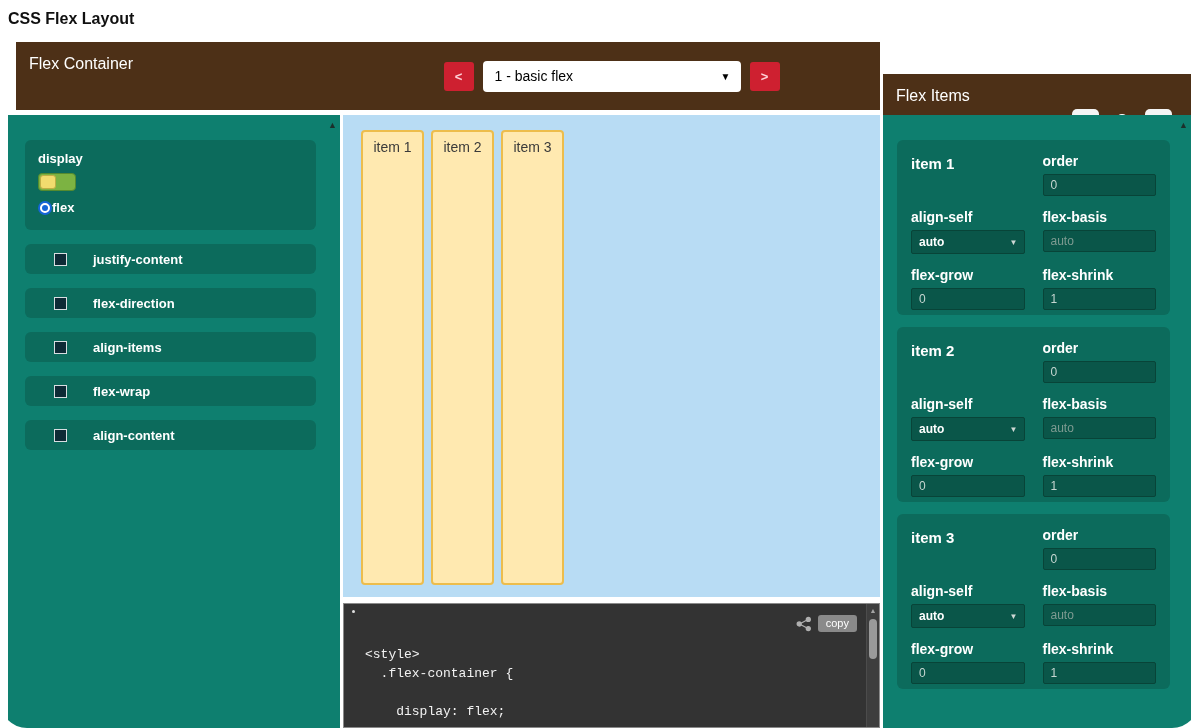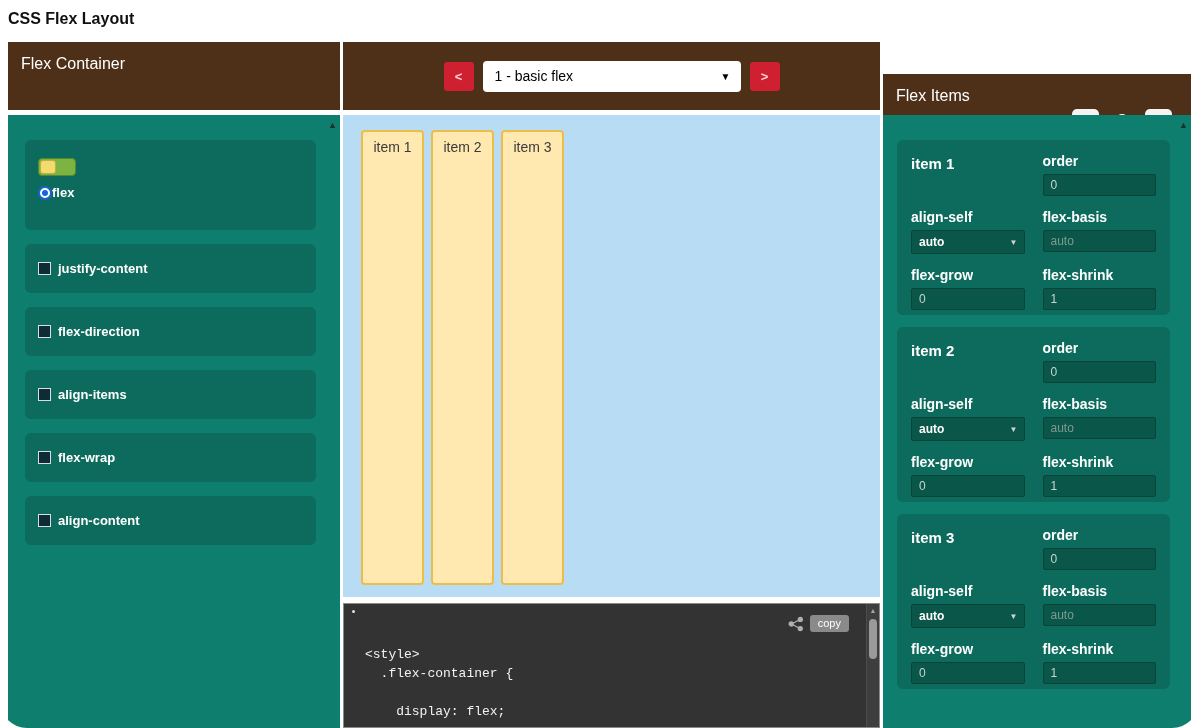--- a/index.html
+++ b/index.html
@@ -5,51 +5,51 @@
   * { margin:0; padding:0; box-sizing:border-box; }
   html,body { background:#ffffff; }
   body { font-family:"Liberation Sans","DejaVu Sans",sans-serif; }
   .page { position:relative; width:1199px; height:728px; background:#fff; overflow:hidden;border-radius:27px; }
   .page-title { position:absolute; left:8px; top:10px; font-size:16px; font-weight:bold; color:#101010; }
 
   .panel-header { background:#4D3017; color:#fff; }
 
   
   .left-panel { position:absolute; left:8px; top:42px; width:332px; height:686px; }
-  .left-panel .panel-header { position:absolute; top:0; left:0; width:100%; height:68px; padding:13px 13px; font-size:16px; }
+  .left-panel .panel-header { position:absolute; top:0; left:8px; width:100%; height:68px; padding:13px 13px; font-size:16px; }
   .panel-body { position:absolute; left:0; top:73px; width:100%; bottom:0; background:#0E7F6F; }
   .left-body { padding:25px 24px 0 17px; }
   .scroll-arrow { position:absolute; top:5px; right:3px; font-size:9px; color:#1c2f2b; cursor:pointer; }
   .card { background:#0C6B5C; border-radius:6px; margin-bottom:14px; }
   .display-card { height:90px; padding:11px 13px; }
   .card-label { font-size:13px; font-weight:bold; color:#fff; }
   .toggle { display:block; position:relative; margin-top:7px; width:38px; height:18px; background:#7CB342; border:1px solid #558b2f; border-radius:4px; cursor:pointer; }
   .toggle-knob { position:absolute; left:1px; top:1px; width:16px; height:14px; background:#F2DC6E; border:1px solid #bfae45; border-radius:3px; }
   .radio-row { margin-top:9px; display:flex; align-items:center; cursor:pointer; }
   .radio { position:relative; width:14px; height:14px; border-radius:50%; background:#fff; border:2px solid #1565D8; flex:none; }
   .radio-dot { position:absolute; left:50%; top:50%; transform:translate(-50%,-50%); width:6px; height:6px; border-radius:50%; background:#1565D8; }
   .radio-label { font-size:13px; font-weight:bold; color:#fff; }
-  .option-card { height:49px; display:flex; align-items:center; gap:7px; padding:0 13px; }
+  .option-card { height:30px; display:flex; align-items:center; gap:26px; padding:0 29px; }
   .checkbox { width:13px; height:13px; background:#0e2b36; border:1px solid #d8dee1; cursor:pointer; flex:none; }
   .option-label { font-size:13px; font-weight:bold; color:#fff; }
 
   
   .middle { position:absolute; left:343px; top:42px; width:537px; height:686px; }
   .middle-header { position:absolute; top:0; left:0; width:100%; height:68px; display:flex; align-items:center; justify-content:center; gap:9px; }
   .nav-btn { width:30px; height:29px; background:#CE2030; color:#FFD2D8; border:none; border-radius:3px; font-size:13px; font-weight:bold; cursor:pointer; font-family:inherit; }
   .select-wrap { position:relative; }
   .example-select { width:258px; height:31px; border:none; border-radius:4px; background:#fff; color:#000; font-size:14px; font-family:inherit; padding:0 12px; appearance:none; -webkit-appearance:none; cursor:pointer; }
   .select-caret { position:absolute; right:10px; top:50%; transform:translateY(-50%); font-size:10px; color:#000; pointer-events:none; }
 
   .preview { position:absolute; left:0; top:73px; width:537px; height:482px; background:#B8DCF4; padding:15px 0 0 18px; display:flex; align-items:flex-start; }
   .flex-item { width:63px; height:455px; background:#FFE9B0; border:2px solid #EDBD4C; border-radius:4px; margin-right:7px; font-size:14px; color:#3a3a3a; text-align:center; padding-top:7px; }
 
   .code-block { position:absolute; left:0; top:561px; width:537px; height:125px; background:#333333; border:1px solid #8a8a8a; }
   .code-dot { position:absolute; left:8px; top:6px; width:3px; height:3px; border-radius:50%; background:#e0e0e0; }
-  .code-toolbar { position:absolute; top:11px; right:30px; display:flex; align-items:center; gap:6px; }
+  .code-toolbar { position:absolute; top:11px; right:22px; display:flex; align-items:center; gap:6px; }
   .share-icon { display:block; cursor:pointer; }
   .copy-btn { background:#8a8a8a; color:#fff; border:none; border-radius:3px; font-size:11px; font-family:inherit; padding:2px 8px 3px; cursor:pointer; }
   .code { position:absolute; left:21px; top:41px; font-family:"Liberation Mono","DejaVu Sans Mono",monospace; font-size:13px; line-height:19px; color:#f2f2f2; }
   .code-line { display:block; white-space:pre; min-height:19px; }
   .code-scrollbar { position:absolute; top:0; right:0; width:13px; height:100%; background:#3e3e3e; border-left:1px solid #4c4c4c; cursor:pointer; }
   .code-scroll-arrow { position:absolute; top:3px; left:50%; transform:translateX(-50%); font-size:7px; color:#a5a5a5; }
   .code-scroll-thumb { position:absolute; top:15px; left:2px; width:8px; height:40px; border-radius:4px; background:#9a9a9a; }
 
   
   .right-panel { position:absolute; left:883px; top:42px; width:308px; height:686px; }
@@ -74,20 +74,21 @@
   <div class="page-title">CSS Flex Layout</div>
 
   <section class="left-panel">
     <header class="panel-header">
       <span>Flex Container</span>
     </header>
     <div class="panel-body left-body">
       <span class="scroll-arrow">▲</span>
 
       <div class="card display-card">
+        <div class="card-label">display</div>
         <span class="toggle">
           <span class="toggle-knob"></span>
         </span>
         <div class="radio-row">
           <span class="radio">
               <span class="radio-dot"></span>
             </span>
           <span class="radio-label">flex</span>
         </div>
       </div>

